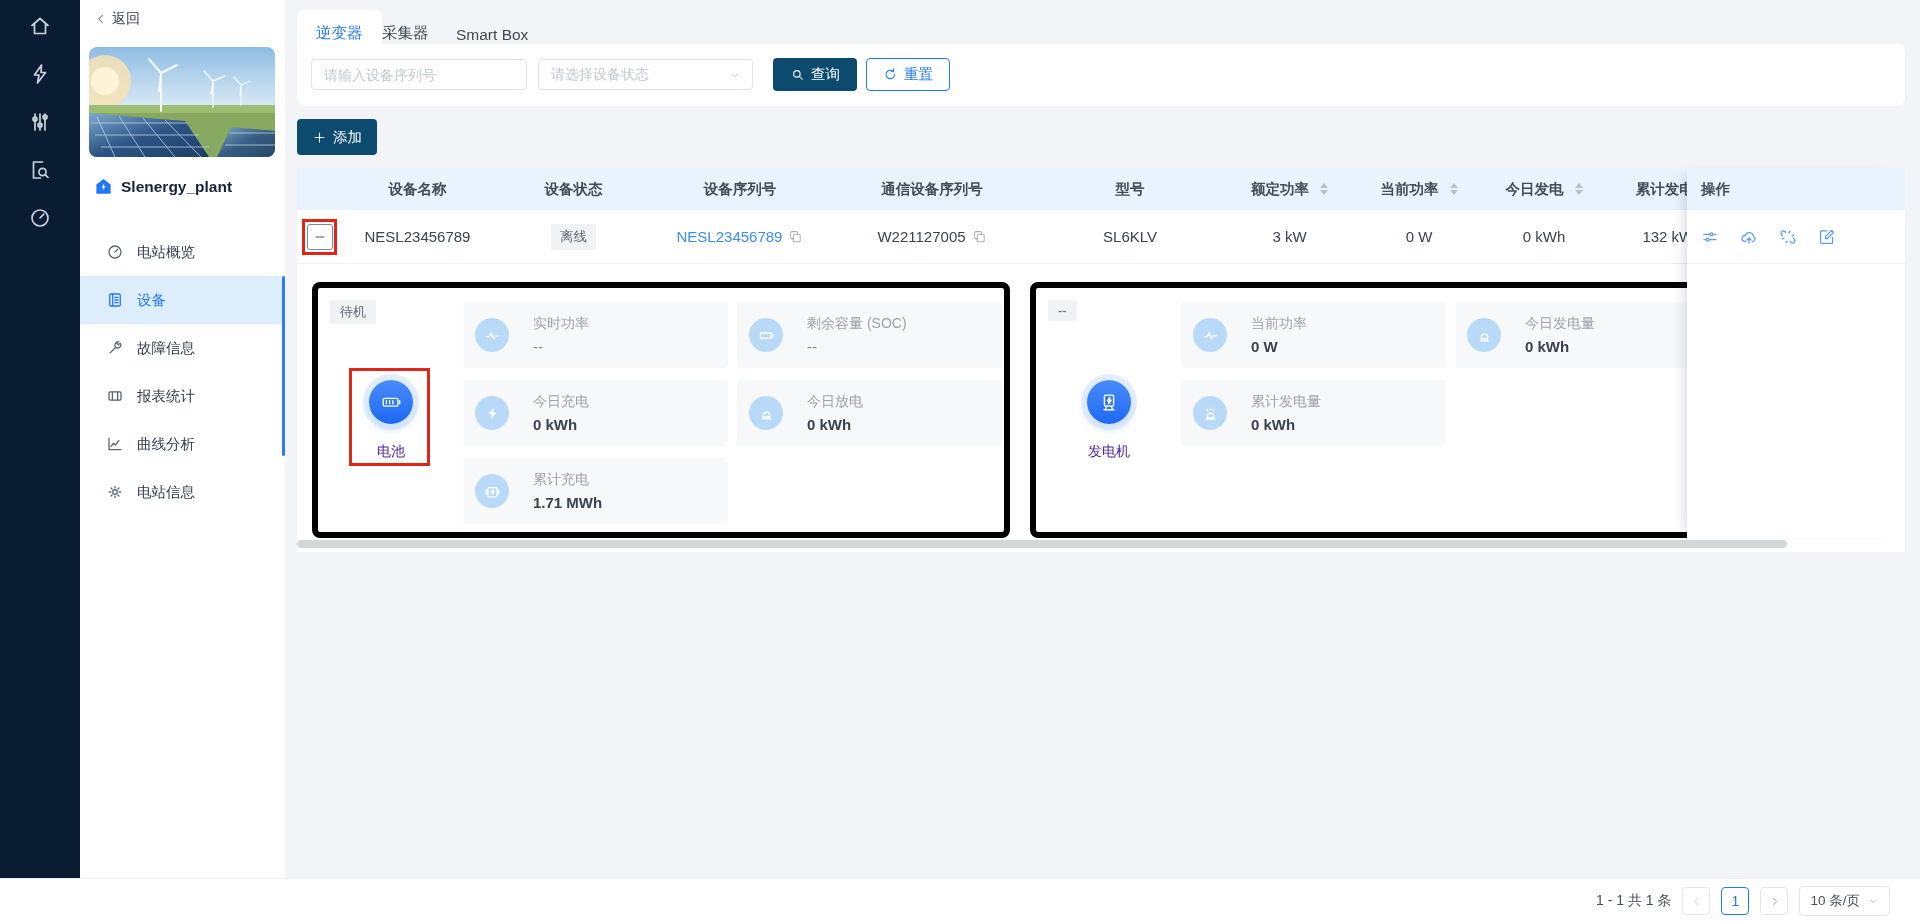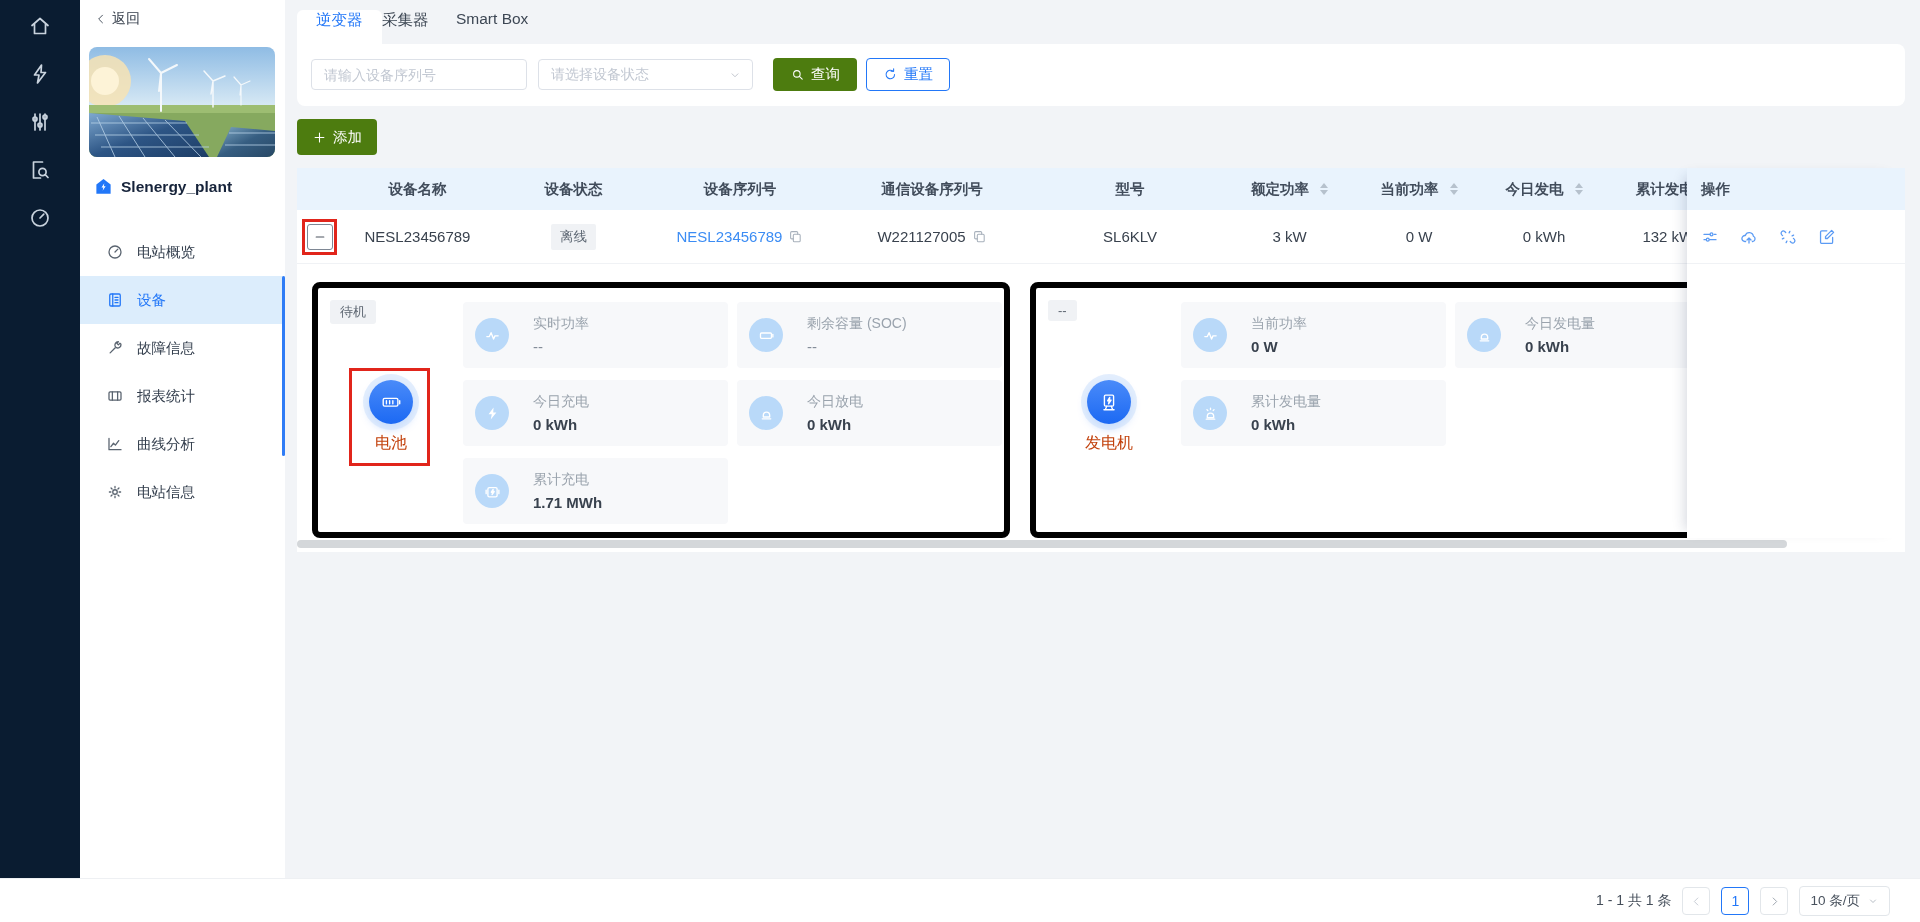--- a/index.html
+++ b/index.html
@@ -23,31 +23,31 @@
   .plant-name{font-size:15.5px;font-weight:bold;color:#16233a}
   .menu{position:absolute;left:0;top:228px;width:205px}
   .mi{height:48px;display:flex;align-items:center;gap:13px;padding-left:26px;font-size:14.5px;color:#313c4b;cursor:pointer}
   .mi .ic{width:18px;height:18px;color:#59636f}
   .mi.active{background:#dcedfc;color:#2277f8}
   .mi.active .ic{color:#2277f8}
   .side-scroll{position:absolute;left:202px;top:276px;width:3px;height:180px;background:#2f7cf6;border-radius:2px}
 
   
   #main{left:285px;top:0;width:1635px;height:878px;background:#f2f4f7}
-  .tab{position:absolute;top:10px;height:34px;display:flex;align-items:flex-start;font-size:15.5px;color:#3d4754;cursor:pointer}
+  .tab{position:absolute;top:10px;height:34px;display:flex;align-items:flex-end;font-size:15.5px;color:#3d4754;cursor:pointer}
   .tab.active{left:12px;background:#fff;border-radius:6px 6px 0 0;padding:0 19px;color:#2277f8}
   .tab.t1{left:97px}.tab.t2{left:171px}
   .filter-card{position:absolute;left:12px;top:44px;width:1608px;height:62px;background:#fff;border-radius:0 8px 8px 8px}
   .f-input{position:absolute;left:14px;top:15px;width:216px;height:31px;border:1px solid #dde1e8;border-radius:4px;padding:0 12px;font-size:14px;color:#333;font-family:"Liberation Sans",sans-serif;outline:none}
   .f-input::placeholder{color:#c2c8d2}
   .f-select{position:absolute;left:241px;top:15px;width:215px;height:31px;border:1px solid #dde1e8;border-radius:4px;display:flex;align-items:center;justify-content:space-between;padding:0 10px 0 12px;font-size:14px;color:#c2c8d2;cursor:pointer;background:#fff}
   .f-select .ic{width:14px;height:14px;color:#c0c4cc}
   .btn{display:flex;align-items:center;justify-content:center;gap:6px;border-radius:4px;font-size:14.5px;cursor:pointer;border:none;font-family:"Liberation Sans",sans-serif}
   .btn .ic{width:15px;height:15px}
-  .btn-primary{background:#4d7c0f;color:#fff}
+  .btn-primary{background:#0c4a6e;color:#fff}
   .btn-ghost{background:#fff;color:#2277f8;border:1px solid #2277f8}
   .b-search{position:absolute;left:476px;top:14px;width:84px;height:33px}
   .b-reset{position:absolute;left:569px;top:14px;width:84px;height:33px}
   .b-add{position:absolute;left:12px;top:119px;width:80px;height:36px}
 
   
   .table-wrap{position:absolute;left:12px;top:168px;width:1608px;height:384px;background:#fff}
   .thead{height:42px;background:#e9f3fd;display:flex;align-items:center;font-size:14.5px;font-weight:bold;color:#414c5b}
   .trow{height:54px;display:flex;align-items:center;font-size:15px;color:#39424e;border-bottom:1px solid #f0f2f5;background:#fff}
   .cell{display:flex;align-items:center;justify-content:center;gap:6px;flex:none;text-align:center}
@@ -62,21 +62,21 @@
   .copy{width:15px;height:15px;color:#a7b0bb;cursor:pointer;stroke-width:1.6}
 
   
   .dev-card{position:absolute;top:114px;height:256px;background:#fff;border:6px solid #000000;border-radius:8px}
   .card-bat{left:15px;width:698px}
   .card-gen{left:733px;width:672px}
   .badge2{position:absolute;left:12px;top:12px;background:#f0f2f5;border-radius:3px;padding:3px 10px;font-size:13px;color:#5d6671}
   .dev-block{position:absolute;left:38px;top:92px;width:70px;text-align:center}
   .dev-circle{width:44px;height:44px;border-radius:50%;margin:0 auto;background:linear-gradient(180deg,#4a8bf9,#1c69f3);box-shadow:0 0 0 6px rgba(208,227,252,.6),0 4px 10px rgba(44,120,246,.35);display:flex;align-items:center;justify-content:center;color:#fff}
   .dev-circle .ic{width:22px;height:22px;stroke-width:1.5}
-  .dev-label{margin-top:9px;font-size:16px;color:#c2410c}
+  .dev-label{margin-top:19px;font-size:14px;color:#4c1d95}
   .tiles{position:absolute;left:145px;top:14px;display:grid;grid-template-columns:265px 265px;grid-gap:12px 9px}
   .tile{background:#f7f8fa;border-radius:4px;display:flex;align-items:center;gap:24px;padding-left:12px;height:66px}
   .tile-ic{width:34px;height:34px;border-radius:50%;background:#b9d9f9;color:#fff;display:flex;align-items:center;justify-content:center;flex:none}
   .tile-ic .ic{width:17px;height:17px;stroke-width:1.9}
   .tl{font-size:14px;color:#9aa3ad;margin-bottom:5px}
   .tv{font-size:15px;color:#39424e;font-weight:bold}
   .tv.muted{color:#848d98;font-weight:normal}
 
   .hscroll{position:absolute;left:0;top:372px;width:1490px;height:8px;background:#d4d7da;border-radius:4px;cursor:pointer}
 

